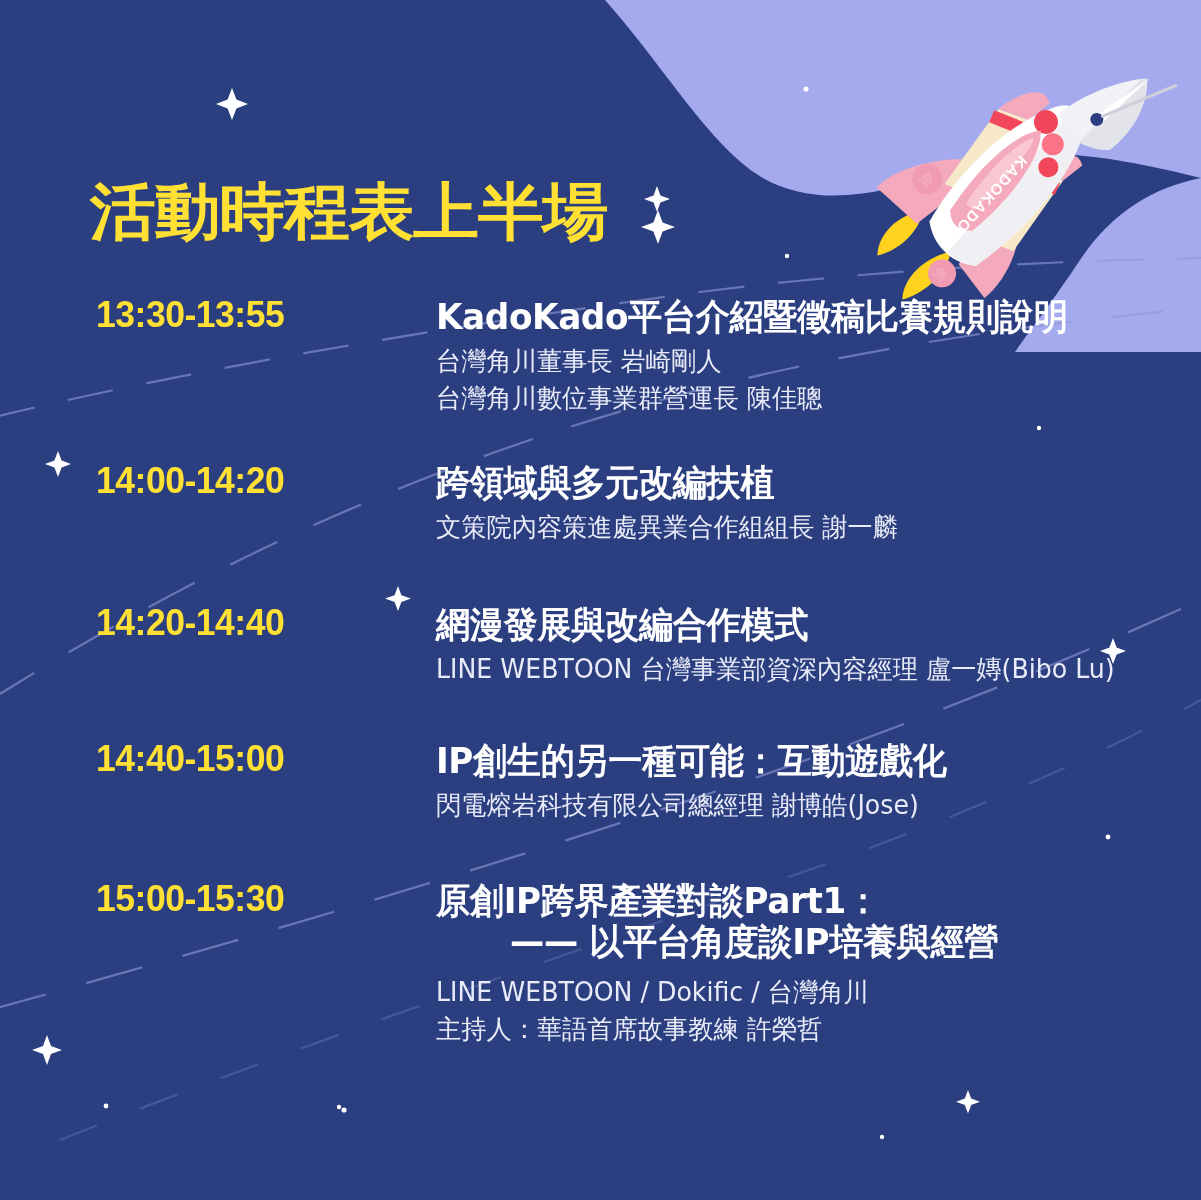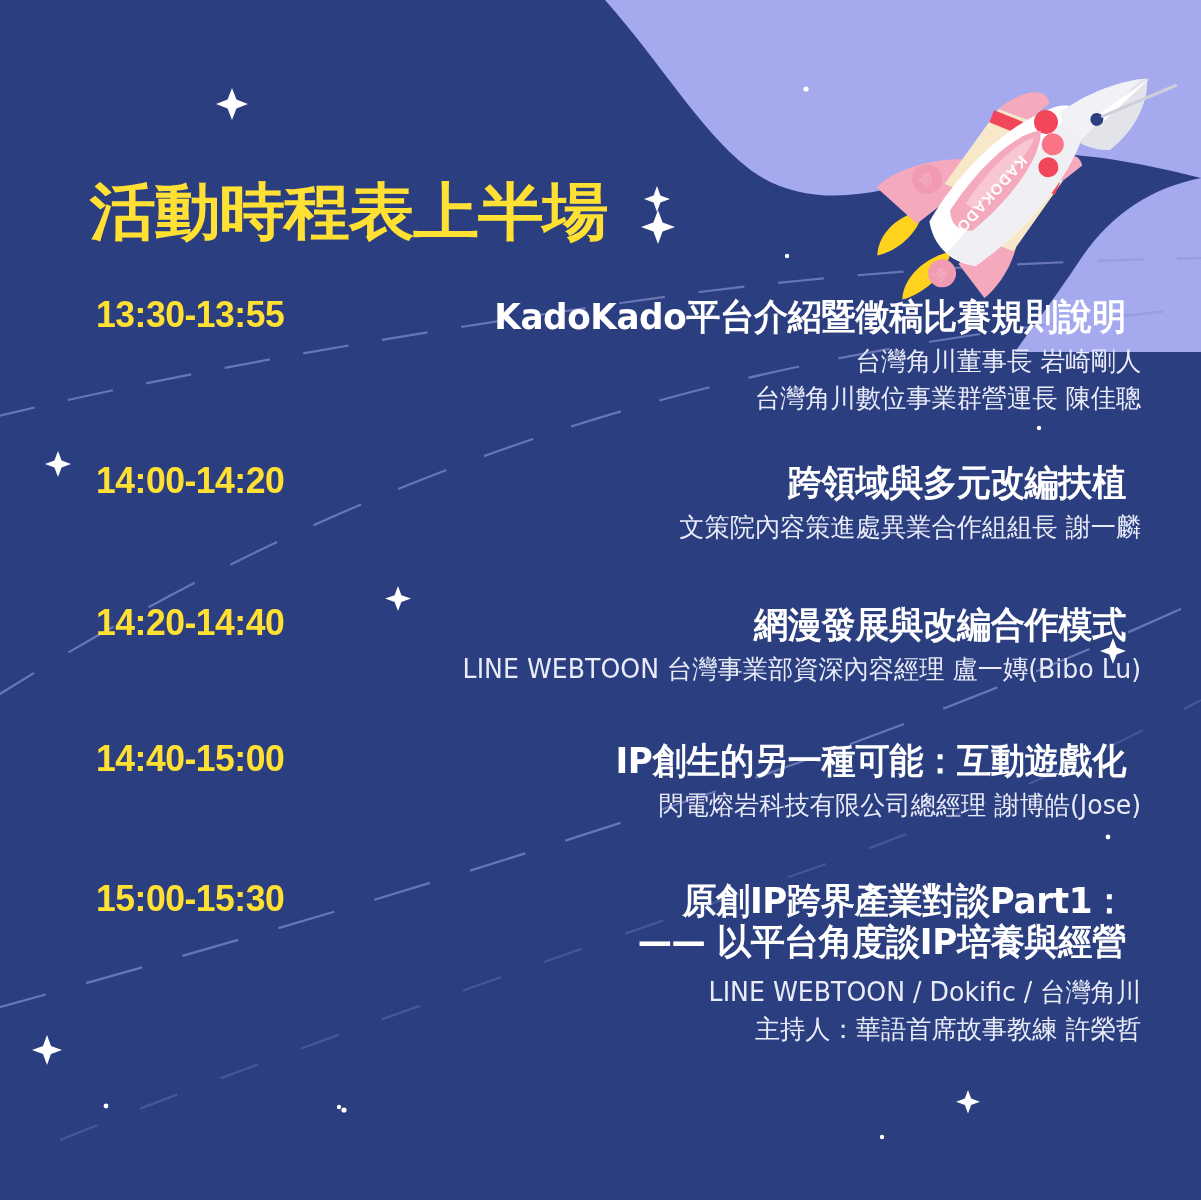--- a/index.html
+++ b/index.html
@@ -67,24 +67,23 @@
     font-weight: 700;
     color: #ffe033;
     letter-spacing: -0.5px;
     white-space: nowrap;
     font-family: "Liberation Sans", sans-serif;
     transform: scaleX(0.96);
     transform-origin: left center;
   }
   .entry-body {
     position: absolute;
-    left: 404px;
+    left: 436px;
     top: 0;
     width: 760px;
-    text-align: right;
   }
   .entry-title {
     font-size: 36px;
     line-height: 1.14;
     font-weight: 700;
     color: #ffffff;
     letter-spacing: -0.4px;
     white-space: nowrap;
     font-family: "DejaVu Sans", "Liberation Sans", sans-serif;
     transform: scaleX(0.95);

